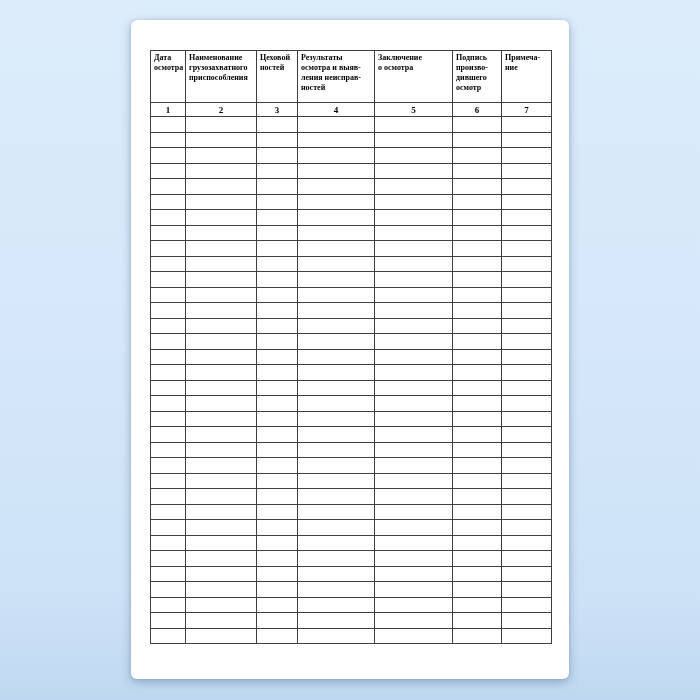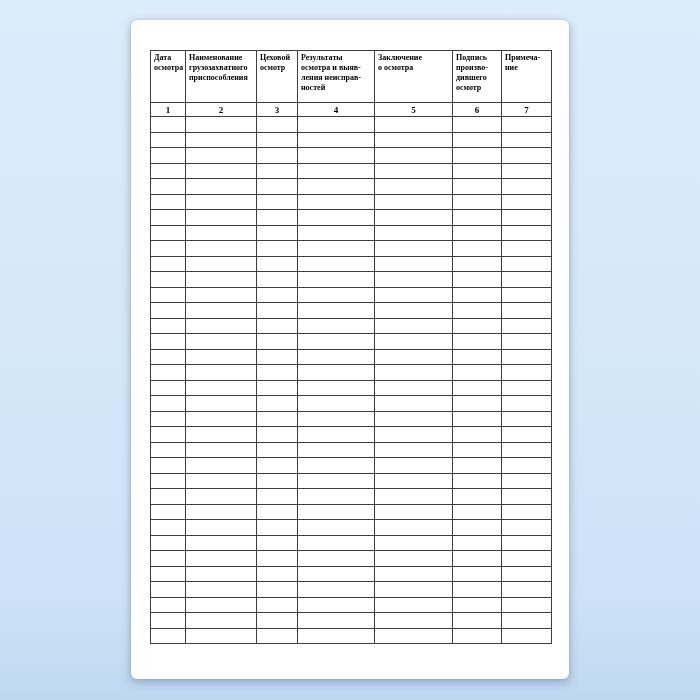--- a/index.html
+++ b/index.html
@@ -70,21 +70,21 @@
         <col style="width: 50px;">
       </colgroup>
     <thead>
       <tr>
           <th class="hdr">Дата
 осмотра</th>
           <th class="hdr">Наименование
 грузозахватного
 приспособления</th>
           <th class="hdr">Цеховой
-осмотр</th>
+ностей</th>
           <th class="hdr">Результаты
 осмотра и выяв-
 ления неисправ-
 ностей</th>
           <th class="hdr">Заключение
 о осмотра</th>
           <th class="hdr">Подпись
 произво-
 дившего
 осмотр</th>

